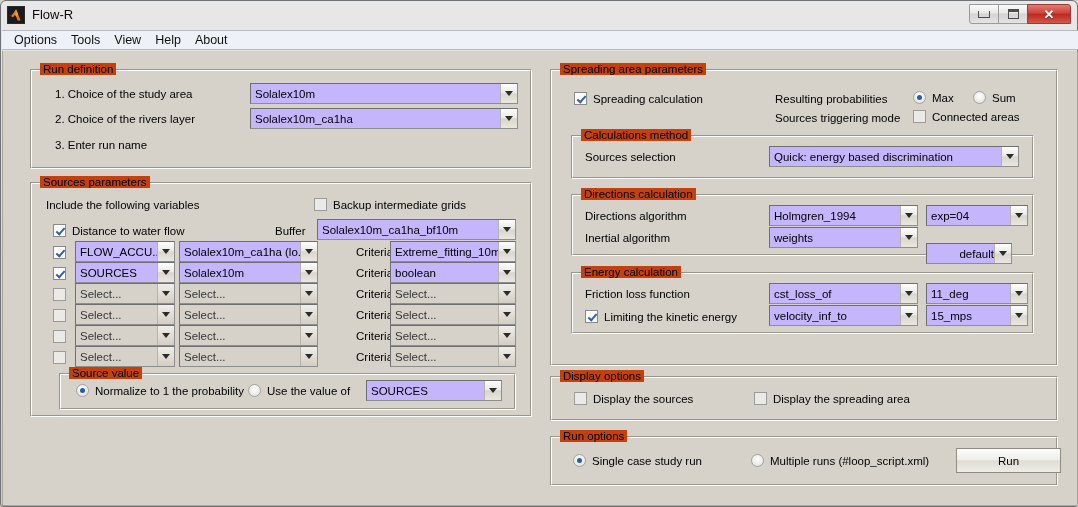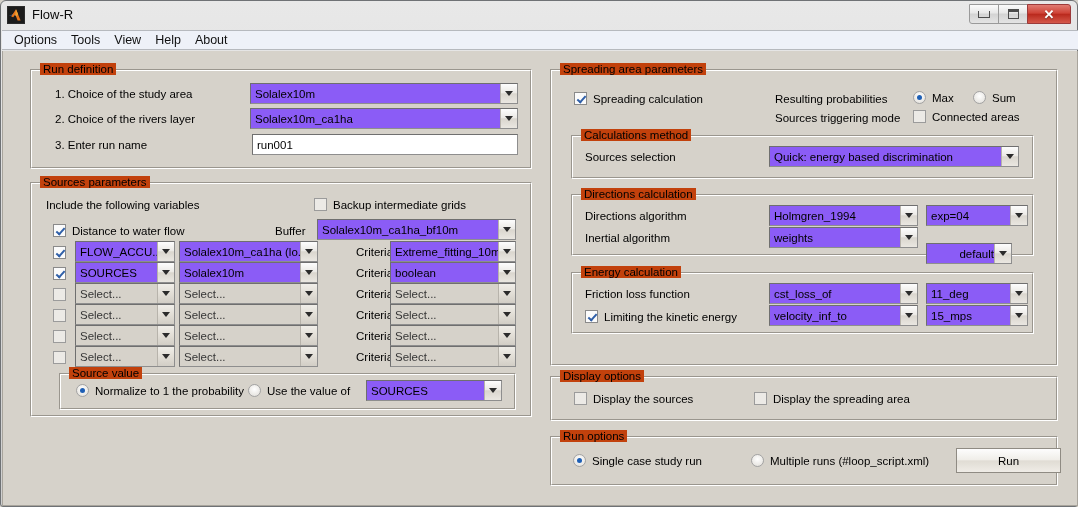--- a/index.html
+++ b/index.html
@@ -87,21 +87,21 @@
   .group-title {
     position:absolute; top:-7px; left:9px; padding:0 3px;
     background:#c2410c; font-size:11.5px; color:#000; white-space:nowrap;
   }
 
   .lbl { position:absolute; font-size:11.5px; color:#000; white-space:nowrap; }
 
   
   .combo {
     position:absolute; height:21px;
-    background:#8b5cf6;
+    background:#c4b5fd;
     border:1px solid #8e8e8e;
     border-top-color:#6f6f6f; border-left-color:#6f6f6f;
     display:flex; align-items:center;
   }
   .combo.disabled { background:#d6d2ca; }
   .combo .ctext {
     flex:1; padding-left:4px; font-size:11.5px; color:#000;
     overflow:hidden; white-space:nowrap; text-overflow:clip;
   }
   .combo.disabled .ctext { color:#363636; }
@@ -210,21 +210,20 @@
         <span class="arrow"></span>
       </div>
 
       <div class="lbl" style="left:24px; top:43px;">2. Choice of the rivers layer</div>
       <div class="combo" style="left:219px; top:38px; width:268px;">
         <span class="ctext">Solalex10m_ca1ha</span>
         <span class="arrow"></span>
       </div>
 
       <div class="lbl" style="left:24px; top:69px;">3. Enter run name</div>
-      <div class="textbox" style="left:221px; top:64px; width:266px;">run001</div>
     </div>
 
     <div class="group" style="left:27px; top:131px; width:502px; height:235px;">
       <div class="inner-edge"></div>
       <div class="group-title">Sources parameters</div>
 
       <div class="lbl" style="left:15px; top:16px;">Include the following variables</div>
 
       <div class="cb" style="left:283px; top:15px;">
         <span class="box"></span>

